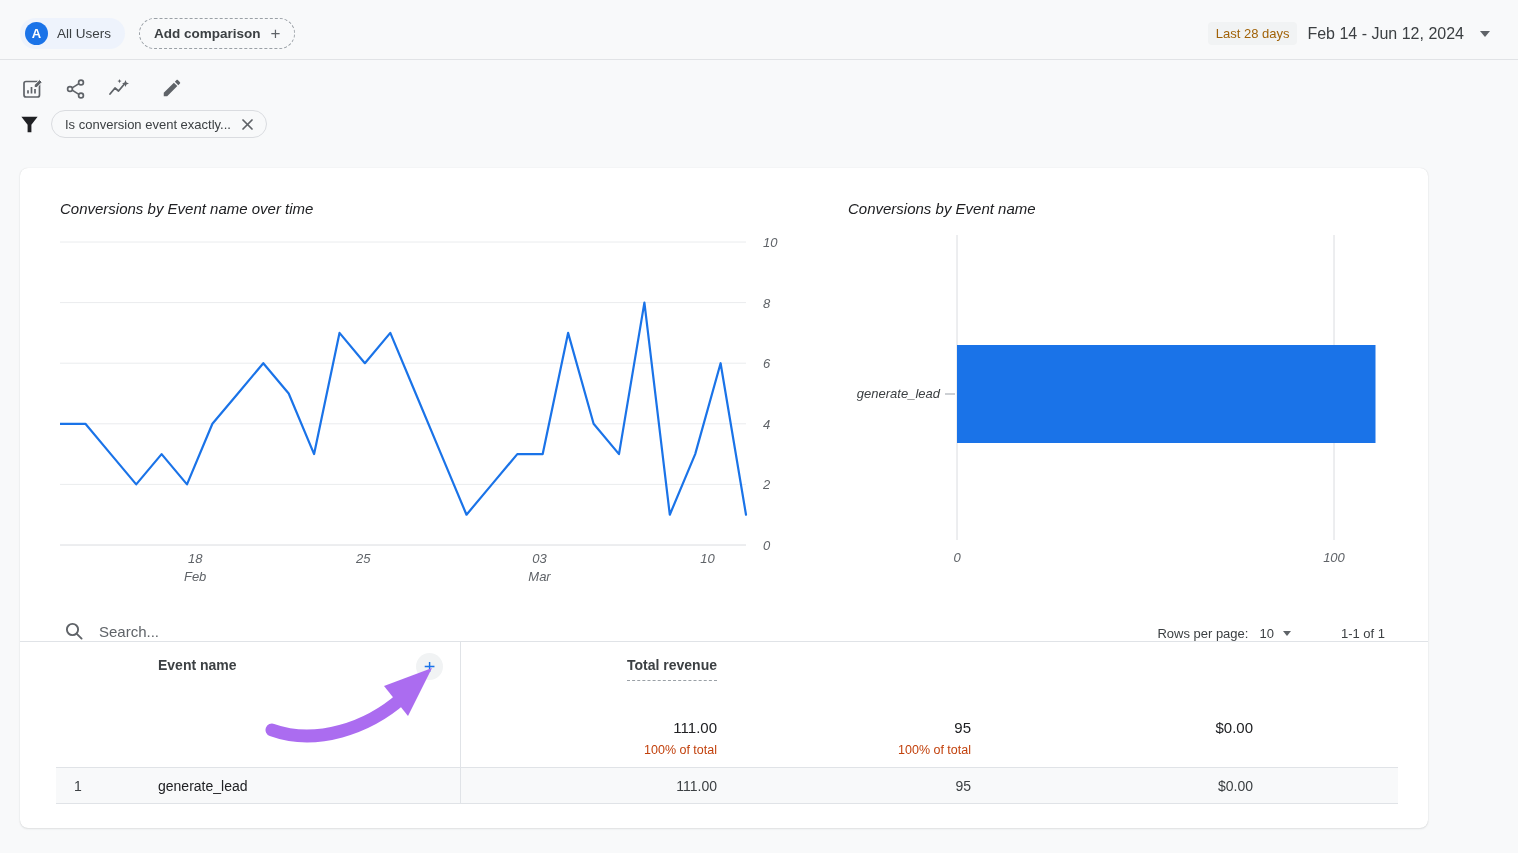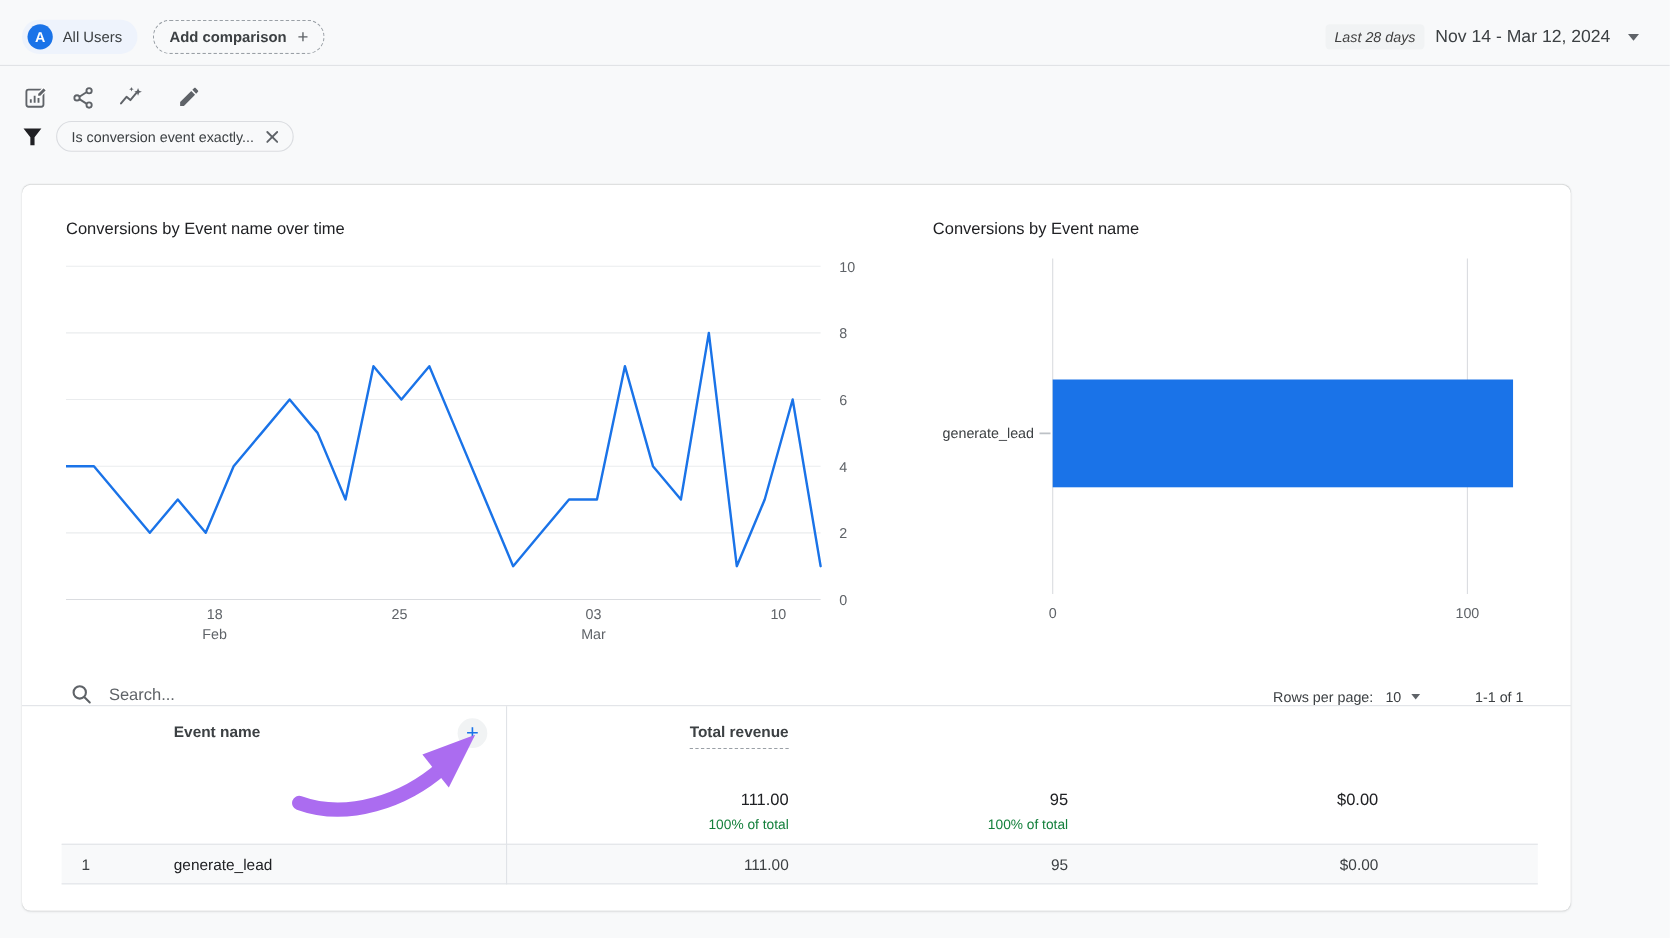--- a/index.html
+++ b/index.html
@@ -14,38 +14,38 @@
   
   .chips-row { display:flex; justify-content:space-between; align-items:center; padding:18px 28px 10px 20px; }
   .chips-left { display:flex; align-items:center; gap:14px; }
   .chip-allusers { display:flex; align-items:center; gap:9px; background:#eef3fc; border-radius:16px; height:31px; padding:0 14px 0 5px; cursor:pointer; }
   .avatar { width:23px; height:23px; border-radius:50%; background:#1a73e8; color:#fff; font-size:13px; font-weight:bold; display:flex; align-items:center; justify-content:center; }
   .chip-allusers span.lbl { font-size:13.5px; color:#3c4043; }
   .chip-addcomp { display:flex; align-items:center; gap:10px; border:1px dashed #9aa0a6; border-radius:16px; height:31px; padding:0 14px; cursor:pointer; }
   .chip-addcomp span.lbl { font-size:13.5px; font-weight:bold; color:#3c4043; }
   .plus-glyph { font-size:17px; color:#5f6368; line-height:1; }
   .date-group { display:flex; align-items:center; gap:10px; }
-  .date-preset { background:#f1f3f4; border-radius:4px; padding:4px 8px; font-size:13px; color:#404040;font-style:italic; }
+  .date-preset { background:#f1f3f4; border-radius:4px; padding:4px 8px; font-size:13px; color:#a16207; }
   .date-text { font-size:16px; color:#3c4043; }
   .caret-down { width:0; height:0; border-left:5px solid transparent; border-right:5px solid transparent; border-top:6px solid #5f6368; margin-left:6px; }
   .hr { height:1px; background:#e1e3e6; }
   
   .title-row { display:flex; justify-content:space-between; align-items:center; padding:16px 28px 0 20px; }
   .title-left { display:flex; align-items:center; gap:12px; }
   h1.page-title { font-size:22px; font-weight:400; color:#202124; letter-spacing:.1px; }
   .title-badge { display:flex; align-items:center; gap:9px; border:1px solid #dadce0; border-radius:16px; height:31px; padding:0 12px; cursor:pointer; background:#fff; }
   .icon-row { display:flex; align-items:center; gap:19px; }
   .icon-btn { width:24px; height:24px; display:flex; align-items:center; justify-content:center; cursor:pointer; }
   .icon-btn.last { margin-left:11px; }
   
   .filter-row { display:flex; align-items:center; gap:11px; padding:10px 28px 0 19px; }
   .filter-chip { display:flex; align-items:center; gap:9px; border:1px solid #dadce0; border-radius:15px; height:28px; padding:0 11px 0 13px; font-size:13px; color:#3c4043; background:transparent; cursor:pointer; }
   
   .card { margin:30px 0 0 20px; width:1408px; height:660px; background:#fff; border-radius:8px; box-shadow:0 1px 2px rgba(60,64,67,.12), 0 0 1px rgba(60,64,67,.18); position:relative; }
-  .charts-row { display:flex; padding:32px 0 0 40px; }
+  .charts-row { display:flex; padding:32px 0 0 40px;font-style:italic; }
   .chart-title { font-size:15px; color:#202124; height:20px; }
   .chart-block svg { display:block; margin-top:12px; }
   .bar-block { margin-left:62px; }
   svg text.tick { font-size:13px; fill:#5f6368; }
   svg text.cat  { font-size:13px; fill:#3c4043; }
   
   .controls-row { display:flex; align-items:flex-end; margin-top:8px; height:44px; border-bottom:1px solid #e0e3e7; padding:0 43px 0 44px; }
   .search-box { display:flex; align-items:center; gap:15px; flex:1; }
   .search-box input { border:none; outline:none; font-size:15px; color:#3c4043; font-family:"Liberation Sans",sans-serif; width:300px; background:transparent; }
   .search-box input::placeholder { color:#5f6368; }
@@ -61,21 +61,21 @@
   .thead { height:68px; }
   .ttotals { height:57px; }
   .tdata { height:37px; background:#f8f9fa; border-top:1px solid #e0e3e7; border-bottom:1px solid #e0e3e7; align-items:center; }
   .th { padding-top:15px; font-size:14px; font-weight:bold; color:#3c4043; }
   .th.dim { padding-left:58px; position:relative; }
   .th.num { text-align:right; white-space:nowrap; }
   .th .sort-arrow { color:#5f6368; font-weight:400; margin-right:5px; font-size:14px; }
   .th .hlabel { border-bottom:1.5px dashed #9aa0a6; padding-bottom:7px; }
   .totcell { display:flex; flex-direction:column; align-items:flex-end; padding-top:9px; gap:7px; }
   .tot-val { font-size:15px; color:#202124; }
-  .tot-sub { font-size:12.5px; color:#15803d; }
+  .tot-sub { font-size:12.5px; color:#c2410c; }
   .td { font-size:14px; color:#3c4043; }
   .td.rownum { text-align:center; }
   .td.dim { padding-left:58px; color:#202124; }
   .td.num { text-align:right; }
   .plus-btn { position:absolute; left:316px; top:11px; width:27px; height:27px; border-radius:50%; background:#f1f3f4; display:flex; align-items:center; justify-content:center; cursor:pointer; color:#1a73e8; font-size:20px; line-height:1; font-weight:500; }
   .arrow-annot { position:absolute; left:200px; top:14px; pointer-events:none; }
 </style>
 </head>
 <body>
 
@@ -85,21 +85,21 @@
       <span class="avatar">A</span>
       <span class="lbl">All Users</span>
     </div>
     <div class="chip-addcomp">
       <span class="lbl">Add comparison</span>
       <span class="plus-glyph">+</span>
     </div>
   </div>
   <div class="date-group">
     <span class="date-preset">Last 28 days</span>
-    <span class="date-text">Nov 14 - Mar 12, 2024</span>
+    <span class="date-text">Feb 14 - Jun 12, 2024</span>
     <span class="caret-down"></span>
   </div>
 </div>
 <div class="hr"></div>
 
 <div class="title-row">
   <div class="icon-row">
     <div class="icon-btn">
       <svg width="23" height="23" viewBox="0 0 23 23">
         <rect x="3" y="4.5" width="15.5" height="15.5" rx="2" fill="none" stroke="#5f6368" stroke-width="1.7"></rect>

